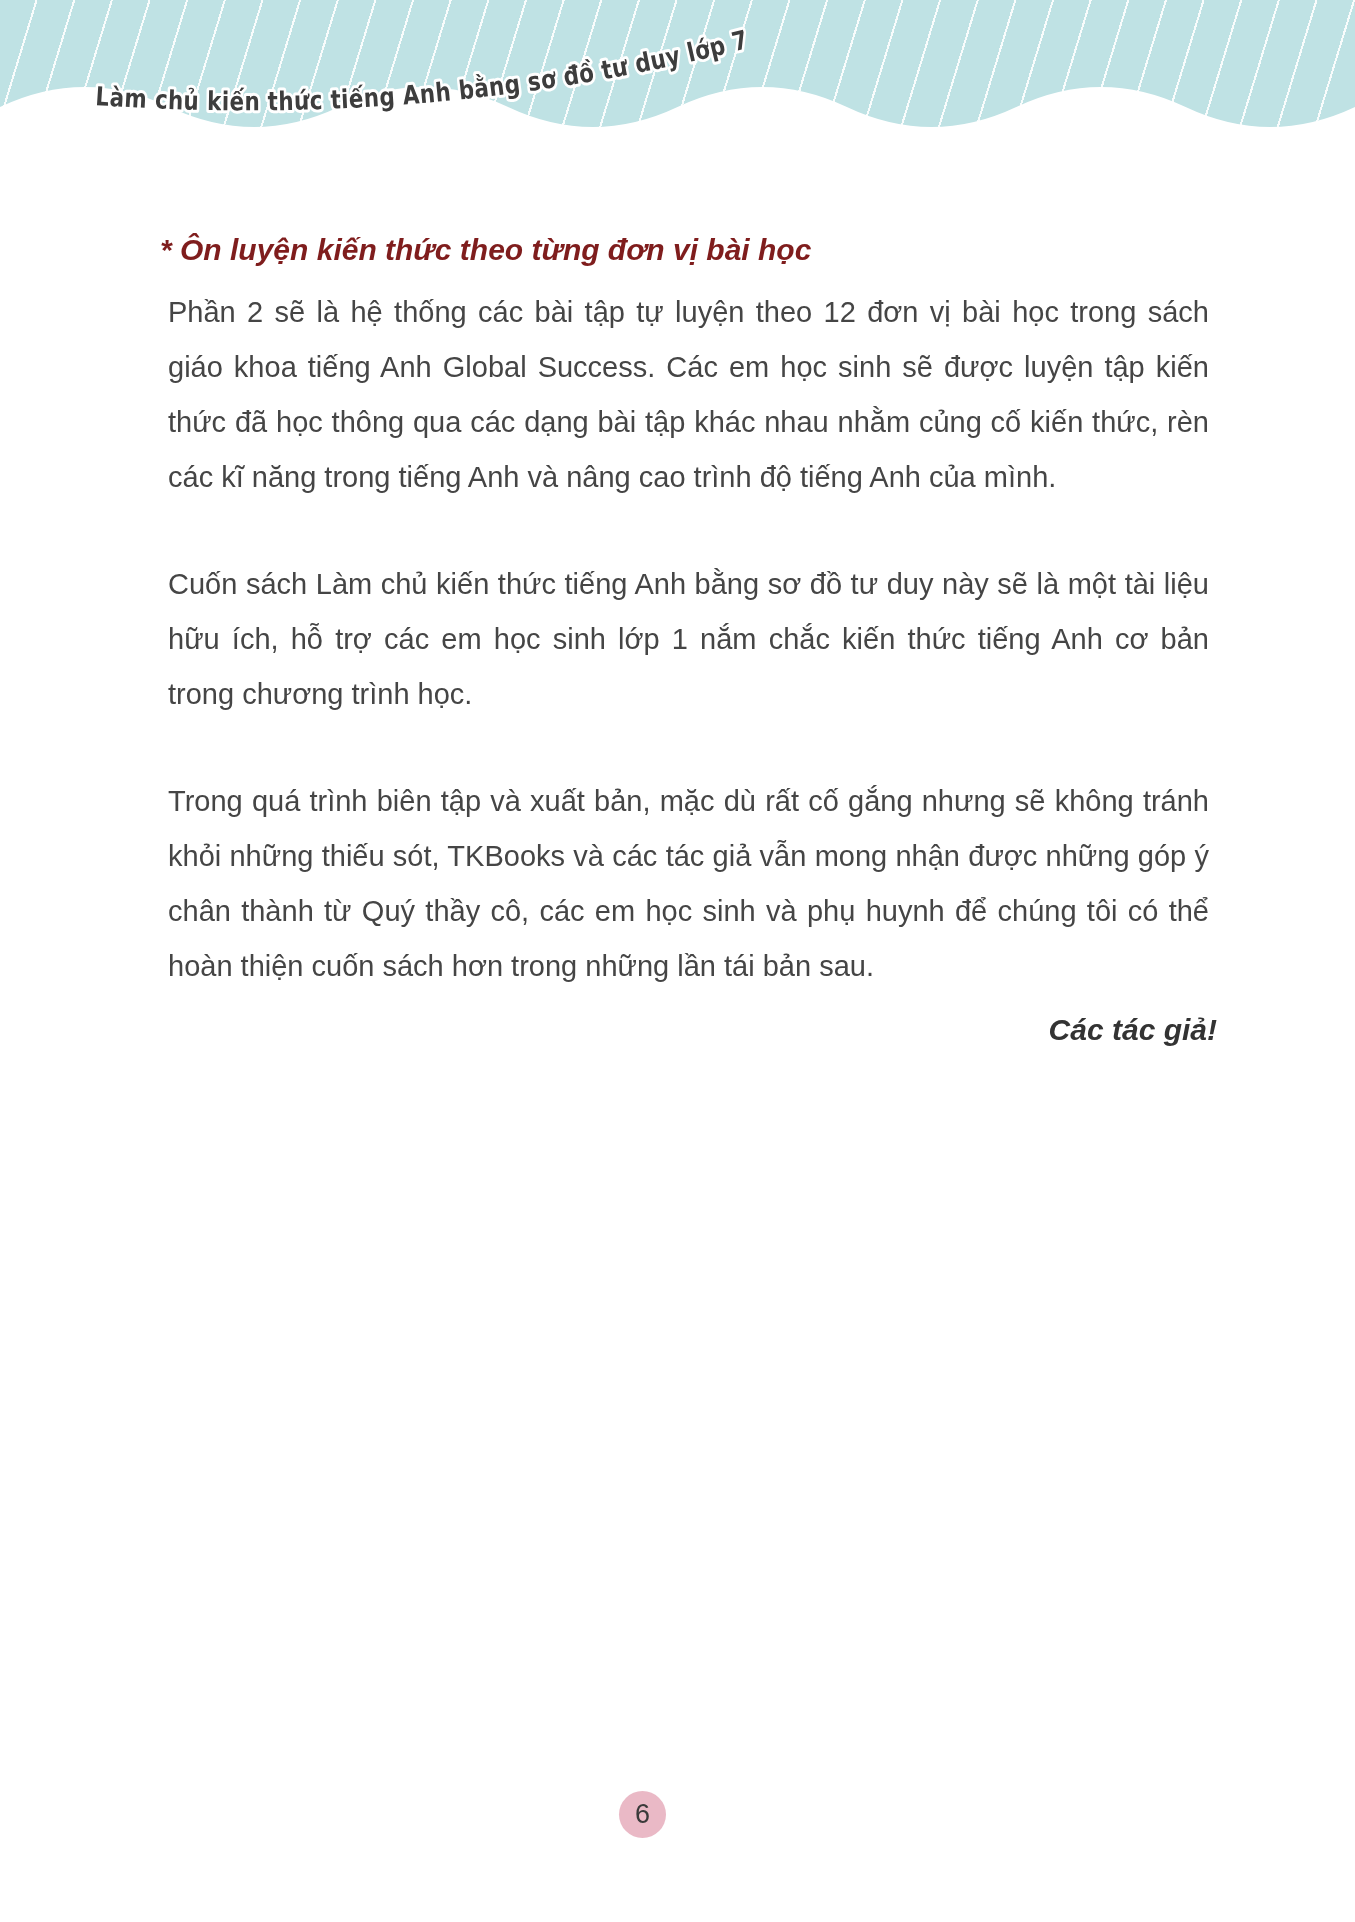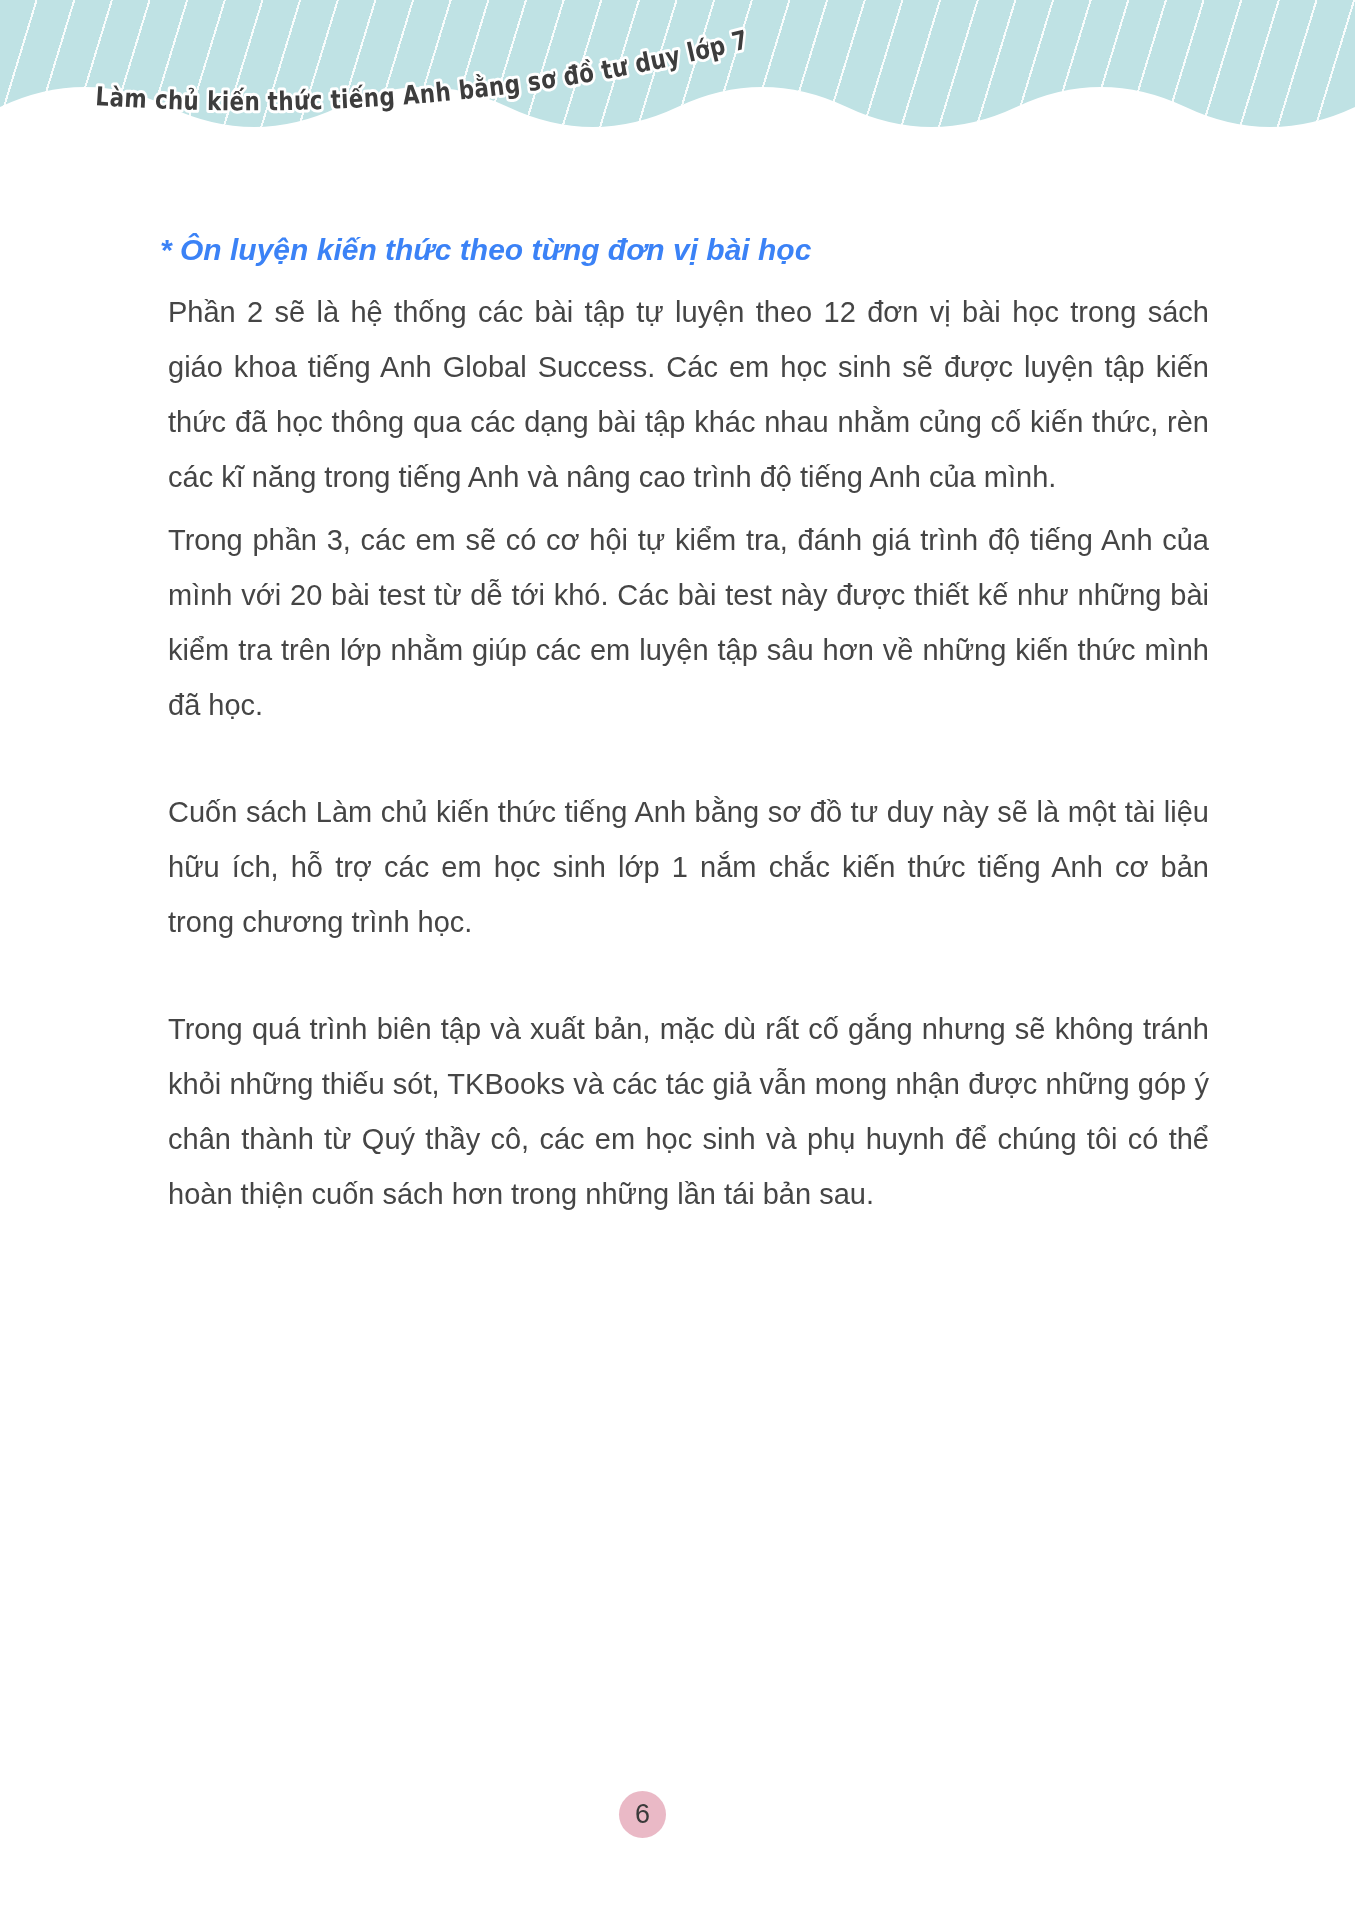--- a/index.html
+++ b/index.html
@@ -63,21 +63,21 @@
     left: 160px;
     top: 222px;
     width: 1057px;
     color: #454545;
     font-size: 29px;
     line-height: 55px;
   }
   .section-heading {
     font-weight: 700;
     font-style: italic;
-    color: #3b82f6;
+    color: #7f1d1d;
     font-size: 30px;
     margin: 0;
   }
   .section-heading.gap-above { margin-top: 52px; }
   .body-par {
     margin: 8px;
     text-align: justify;
   }
   .body-par.gap-above { margin-top: 52px; }
   .signature {
@@ -121,26 +121,26 @@
         <textPath href="#title-arc-path" startOffset="0" textLength="660" lengthAdjust="spacingAndGlyphs">Làm chủ kiến thức tiếng Anh bằng sơ đồ tư duy lớp 7</textPath>
       </text>
     </svg>
   </div>
 
   <div class="content">
 
     <p class="section-heading">* Ôn luyện kiến thức theo từng đơn vị bài học</p>
     <p class="body-par">Phần 2 sẽ là hệ thống các bài tập tự luyện theo 12 đơn vị bài học trong sách giáo khoa tiếng Anh Global Success. Các em học sinh sẽ được luyện tập kiến thức đã học thông qua các dạng bài tập khác nhau nhằm củng cố kiến thức, rèn các kĩ năng trong tiếng Anh và nâng cao trình độ tiếng Anh của mình.</p>
 
-    <p class="body-par">Trong phần 3, các em sẽ có cơ hội tự kiểm tra, đánh giá trình độ tiếng Anh của mình với 20 bài test từ dễ tới khó. Các bài test này được thiết kế như những bài kiểm tra trên lớp nhằm giúp các em luyện tập sâu hơn về những kiến thức mình đã học.</p>
 
     <p class="body-par gap-above">Cuốn sách Làm chủ kiến thức tiếng Anh bằng sơ đồ tư duy này sẽ là một tài liệu hữu ích, hỗ trợ các em học sinh lớp 1 nắm chắc kiến thức tiếng Anh cơ bản trong chương trình học.</p>
 
     <p class="body-par gap-above">Trong quá trình biên tập và xuất bản, mặc dù rất cố gắng nhưng sẽ không tránh khỏi những thiếu sót, TKBooks và các tác giả vẫn mong nhận được những góp ý chân thành từ Quý thầy cô, các em học sinh và phụ huynh để chúng tôi có thể hoàn thiện cuốn sách hơn trong những lần tái bản sau.</p>
 
+    <p class="signature">Các tác giả!</p>
 
   </div>
 
   <div class="page-badge">
     <span>6</span>
   </div>
 
 </div>
 
 </body></html>

